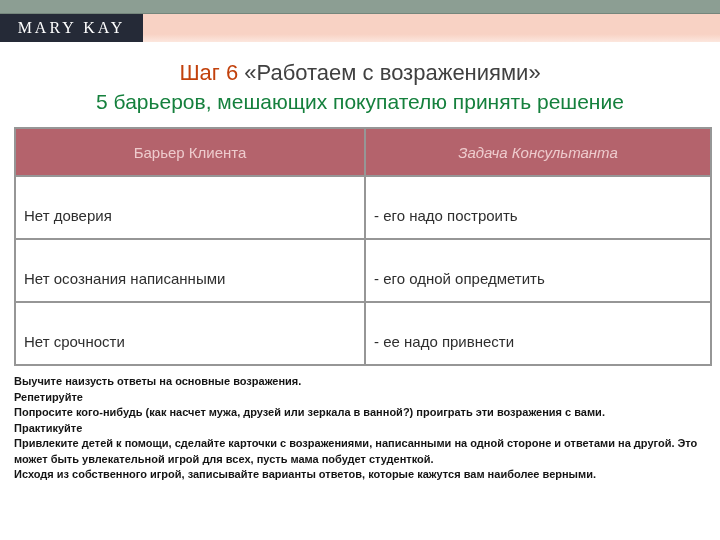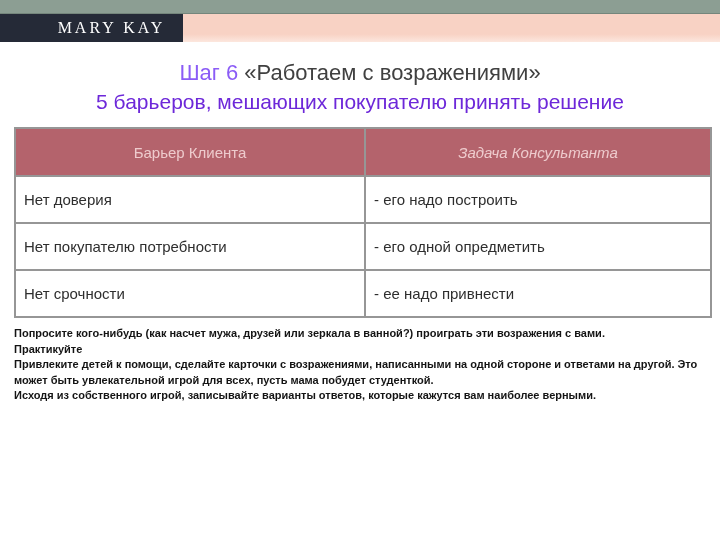--- a/index.html
+++ b/index.html
@@ -8,40 +8,40 @@
     background:#ffffff; overflow:hidden;
     font-family:"Liberation Sans", sans-serif;
   }
   
   .topbar-green { height:13px; background:#8c9e93; border-bottom:1px solid #75867c; }
   .banner { display:flex; height:28px; }
   .logo-block {
     width:143px; background:#252a37; color:#ffffff;
     display:flex; align-items:center; justify-content:center;
     font-family:"Liberation Serif", serif;
-    font-size:16px; letter-spacing:3px; white-space:nowrap;padding-left:40px;
+    font-size:16px; letter-spacing:3px; white-space:nowrap;
   }
   .pink-bar { flex:1; background:linear-gradient(to bottom,#f8d2c4 0%,#f8d2c4 72%,#fce7de 100%); }
   
   .title-line1 { margin-top:16px; text-align:center; font-size:22px; color:#404040; line-height:30px; }
-  .accent { color:#8b5cf6; }
-  .title-line2 { text-align:center; font-size:21px; color:#6d28d9; line-height:28px; }
+  .accent { color:#c2410c; }
+  .title-line2 { text-align:center; font-size:21px; color:#15803d; line-height:28px; }
   
   table.barriers {
     border-collapse:collapse; table-layout:fixed;
     width:688px; margin:11px 0 0 14px;
   }
   table.barriers th, table.barriers td { border:2px solid #969696; }
   table.barriers th {
     height:44px; background:#b4636c; color:#eecbcd;
     font-weight:normal; font-size:15px; text-align:center;
   }
   table.barriers td {
     height:45px; font-size:15px; color:#2e2e2e;
-    padding:0 6px 0 8px; vertical-align:middle; background:#ffffff;
+    padding:16px 6px 0 8px; vertical-align:middle; background:#ffffff;
   }
   .col-left { width:346px; }
   .col-right { width:342px;font-style:italic; }
   
   .notes { margin:8px 14px 0 14px; color:#141414; font-size:11px; font-weight:bold; line-height:15.5px; }
   .notes p { margin:0; }
 </style>
 </head>
 <body>
 
@@ -66,30 +66,32 @@
         <th class="col-left">Барьер Клиента</th>
         <th class="col-right">Задача Консультанта</th>
       </tr>
     </thead>
     <tbody>
       <tr>
         <td>Нет доверия</td>
         <td>- его надо построить</td>
       </tr>
       <tr>
-        <td>Нет покупателю потребности</td>
+        <td>Нет осознания написанными</td>
         <td>- его одной опредметить</td>
       </tr>
       <tr>
         <td>Нет срочности</td>
         <td>- ее надо привнести</td>
       </tr>
     </tbody>
   </table>
 
   <div class="notes">
+    <p>Выучите наизусть ответы на основные возражения.</p>
+    <p>Репетируйте</p>
     <p>Попросите кого-нибудь (как насчет мужа, друзей или зеркала в ванной?) проиграть эти возражения с вами.</p>
     <p>Практикуйте</p>
     <p>Привлеките детей к помощи, сделайте карточки с возражениями, написанными на одной стороне и ответами на другой. Это может быть увлекательной игрой для всех, пусть мама побудет студенткой.</p>
     <p>Исходя из собственного игрой, записывайте варианты ответов, которые кажутся вам наиболее верными.</p>
   </div>
 
 </div>
 
 </body></html>

